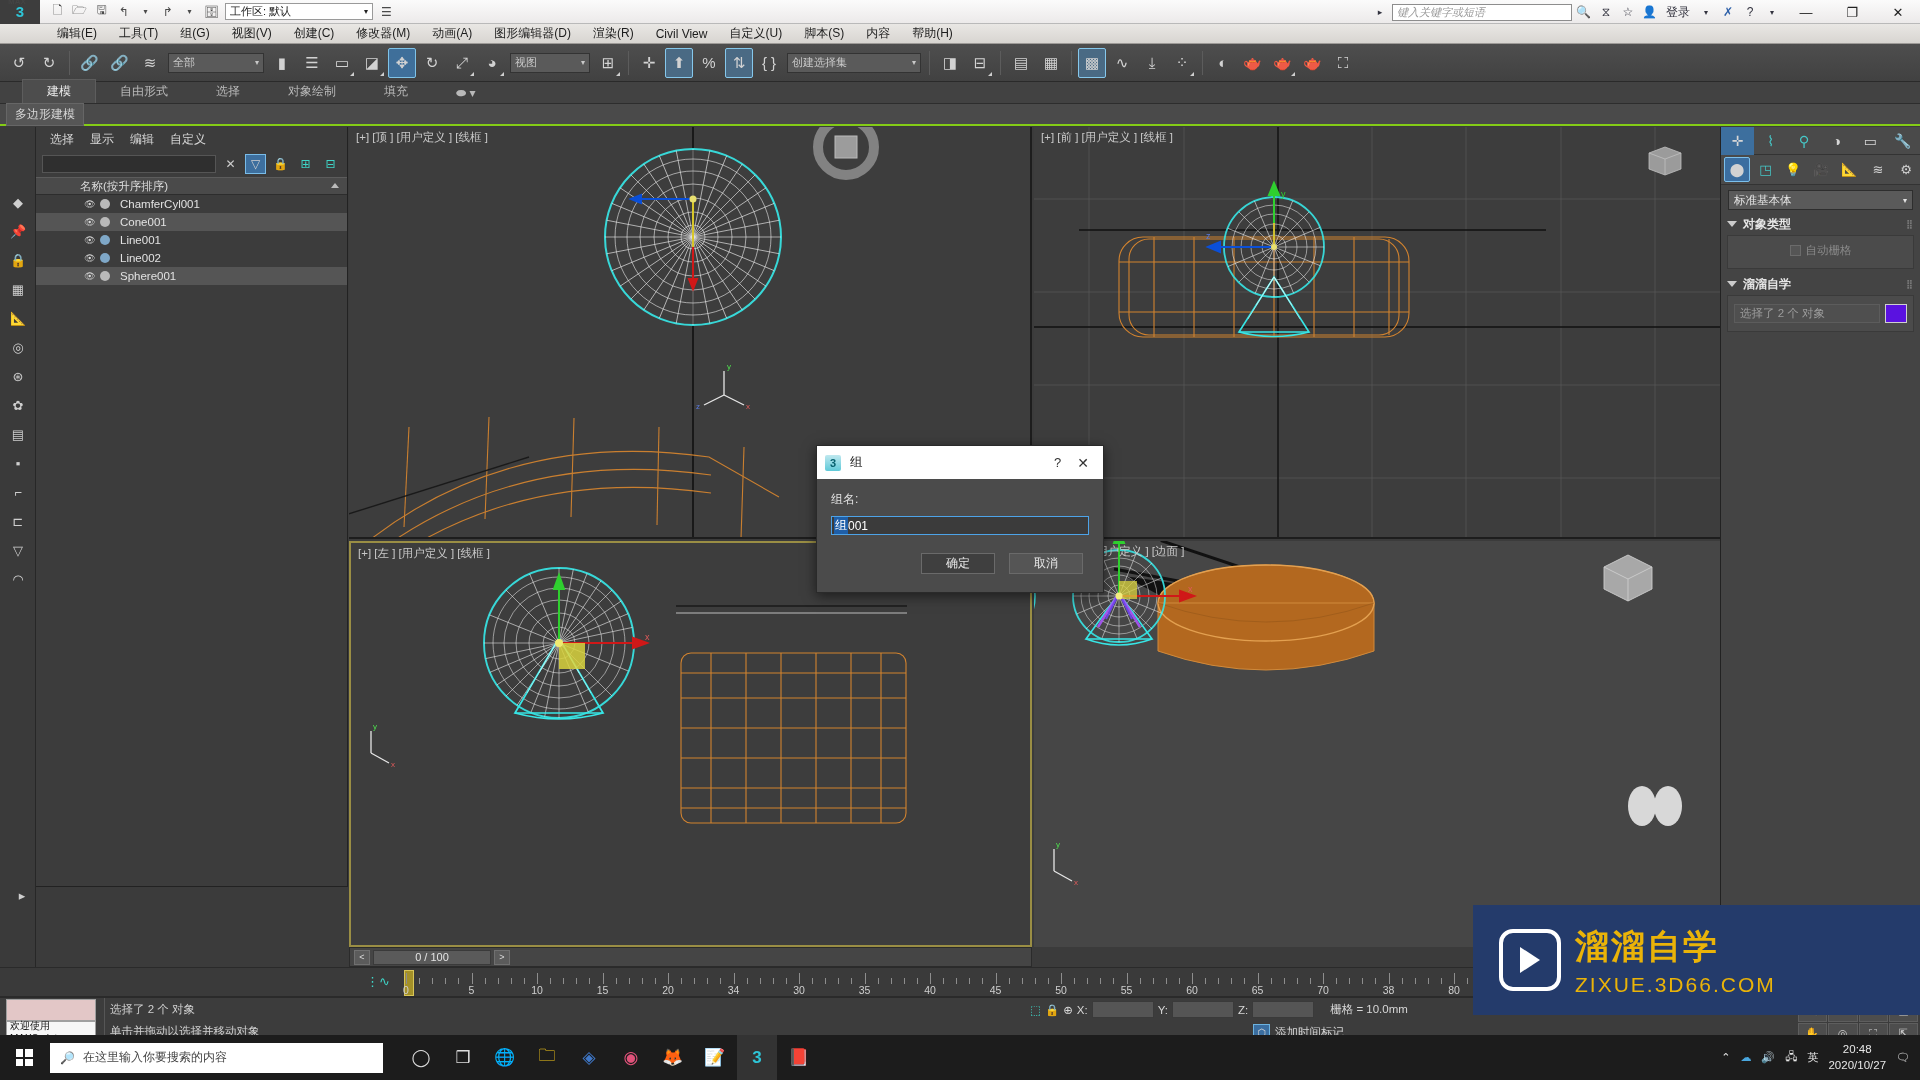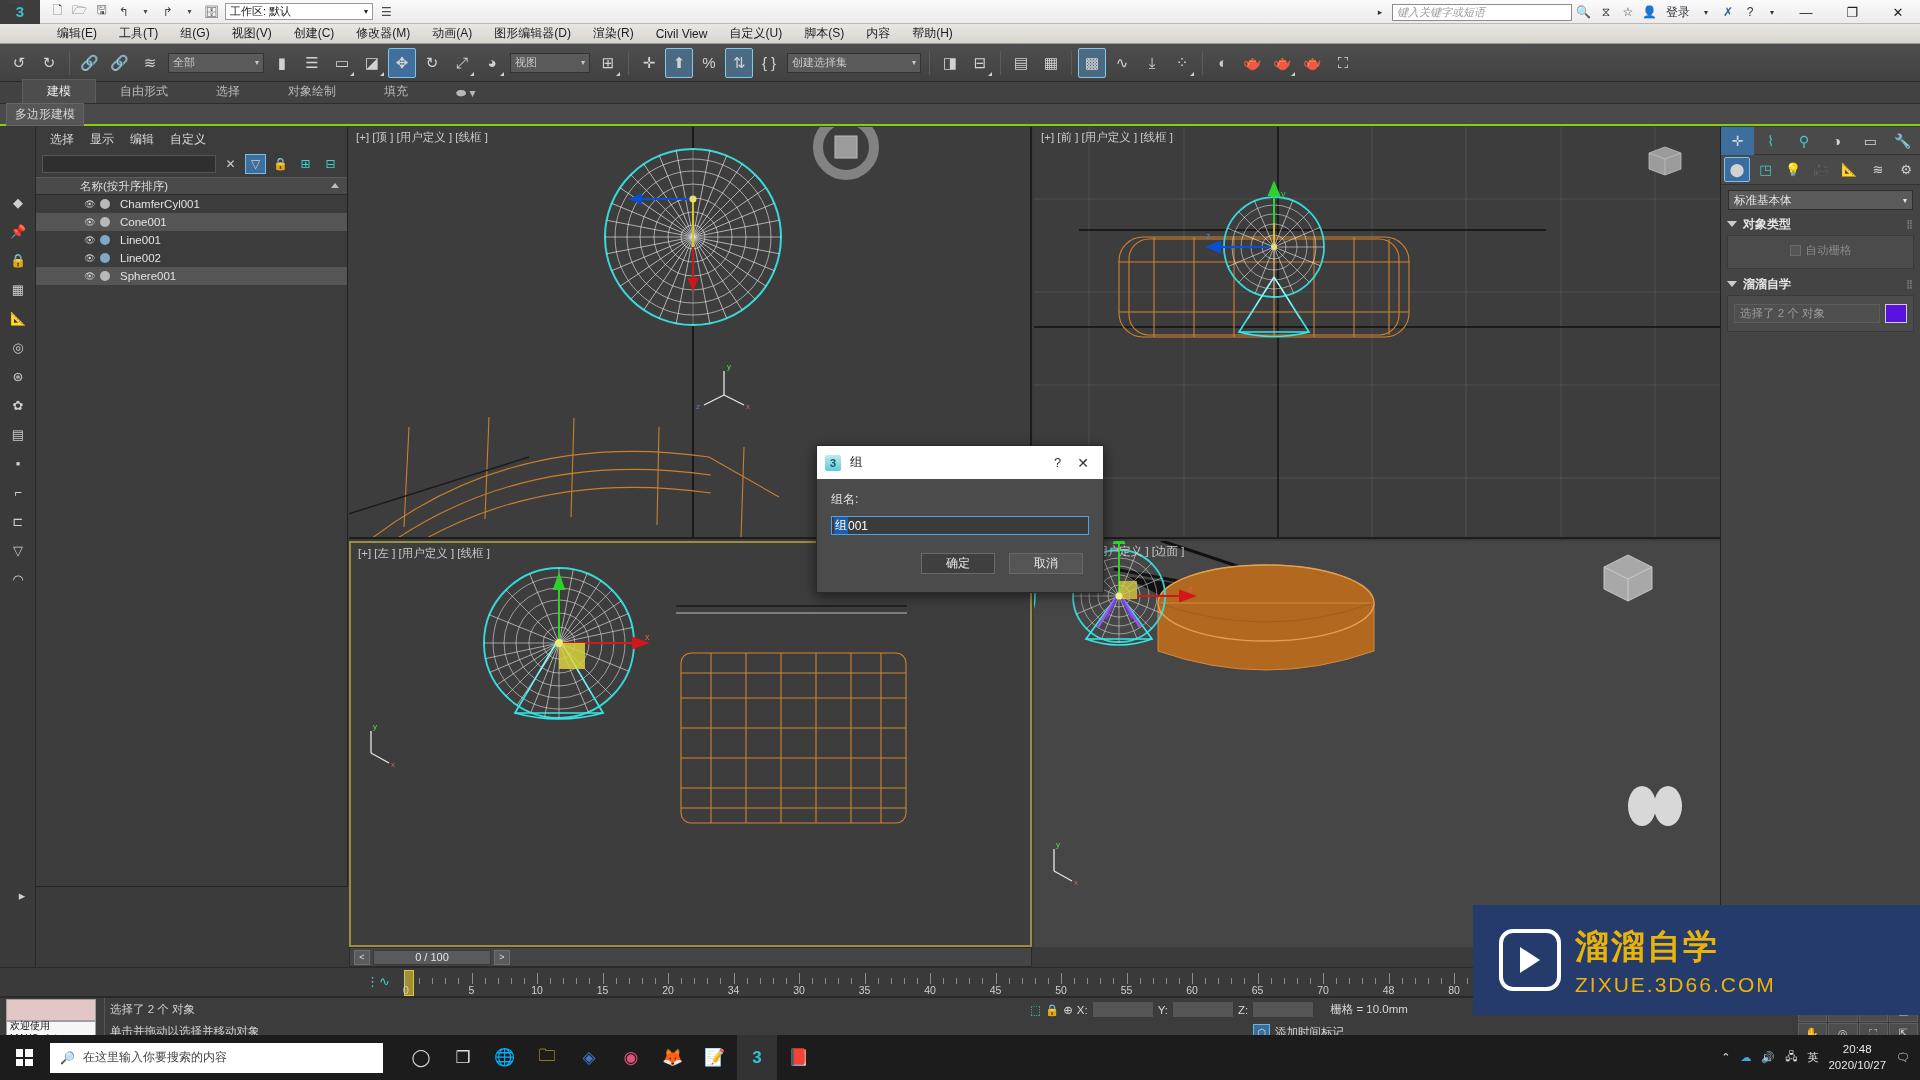--- a/index.html
+++ b/index.html
@@ -875,21 +875,21 @@
         <span class="ticklabel" style="left: 733.5px;">34</span>
         <span class="ticklabel" style="left: 799px;">30</span>
         <span class="ticklabel" style="left: 864.5px;">35</span>
         <span class="ticklabel" style="left: 930px;">40</span>
         <span class="ticklabel" style="left: 995.5px;">45</span>
         <span class="ticklabel" style="left: 1061px;">50</span>
         <span class="ticklabel" style="left: 1126.5px;">55</span>
         <span class="ticklabel" style="left: 1192px;">60</span>
         <span class="ticklabel" style="left: 1257.5px;">65</span>
         <span class="ticklabel" style="left: 1323px;">70</span>
-        <span class="ticklabel" style="left: 1388.5px;">48</span>
+        <span class="ticklabel" style="left: 1388.5px;">38</span>
         <span class="ticklabel" style="left: 1454px;">80</span>
         <span class="ticklabel" style="left: 1519.5px;">85</span>
       </div>
   </div>
 
   <div class="statusbar">
     <div class="maxscript"></div>
     <div class="maxscript2">欢迎使用 MAXScript</div>
     <div class="statdiv"></div>
     <div class="statmsg1">选择了 2 个 对象</div>

